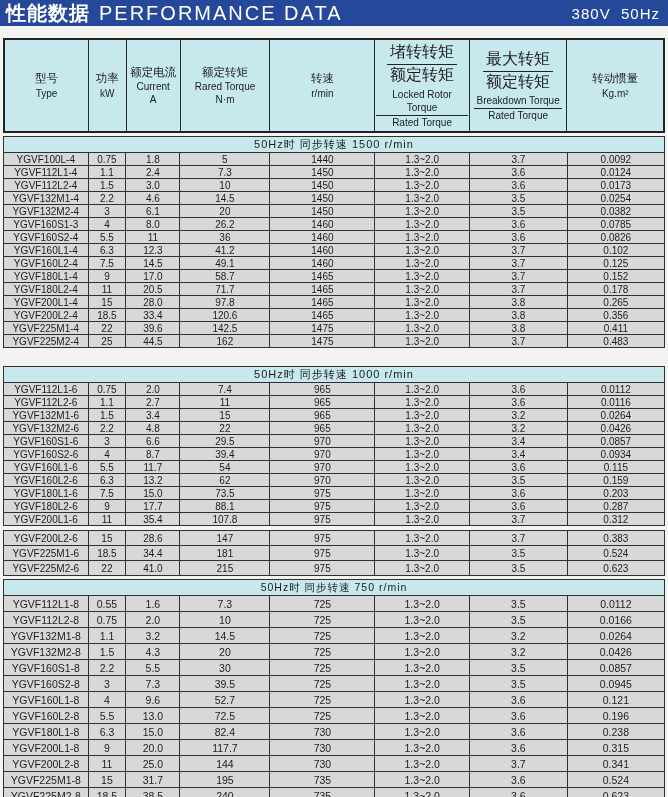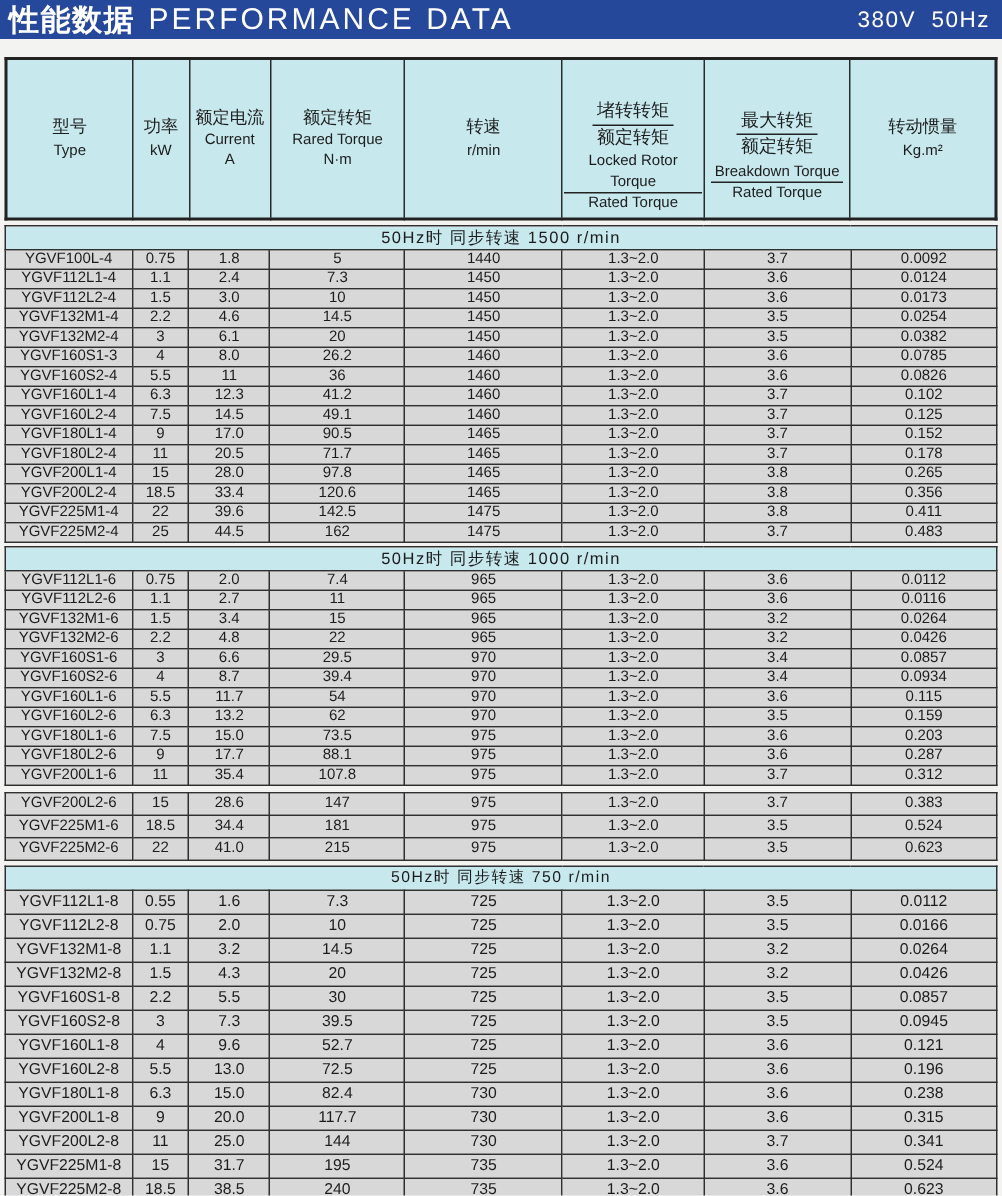--- a/index.html
+++ b/index.html
@@ -30,26 +30,26 @@
     border:1px solid #2a2a2a;
     font-weight:normal;
     text-align:center;vertical-align:middle;
     padding:2px 1px;
     height:60px;
     box-sizing:border-box;
   }
   .head-table{border:2px solid #222;}
   .hz{font-size:11.5px;line-height:1.35;}
   .he{font-size:10px;line-height:1.3;}
-  .frac-zh{font-size:12px;line-height:1.3;margin-top:24px;}
+  .frac-zh{font-size:16px;line-height:1.3;}
   .frac-zh .num{display:inline-block;border-bottom:1px solid #222;padding:0 3px 1px 3px;}
   .frac-en{font-size:10px;line-height:1.35;margin-top:2px;}
   .frac-en .num{display:inline-block;border-bottom:1px solid #222;padding:0 2px 0 2px;}
   .frac div{display:block;}
-  .data-table{border:1.5px solid #222;margin-bottom:2px;background:#fff;}
+  .data-table{border:1.5px solid #222;margin-bottom:18px;background:#fff;}
   .data-table td{
     border:1px solid #2f2f2f;
     background:var(--row-gray,#d8d8d8);
     text-align:center;vertical-align:middle;
     font-size:10px;
     height:13px;
     padding:0 2px;
     box-sizing:border-box;
     white-space:nowrap;
     overflow:hidden;
@@ -250,21 +250,21 @@
             <td>49.1</td>
             <td>1460</td>
             <td>1.3~2.0</td>
             <td>3.7</td>
             <td>0.125</td>
           </tr>
           <tr>
             <td>YGVF180L1-4</td>
             <td>9</td>
             <td>17.0</td>
-            <td>90.5</td>
+            <td>58.7</td>
             <td>1465</td>
             <td>1.3~2.0</td>
             <td>3.7</td>
             <td>0.152</td>
           </tr>
           <tr>
             <td>YGVF180L2-4</td>
             <td>11</td>
             <td>20.5</td>
             <td>71.7</td>

